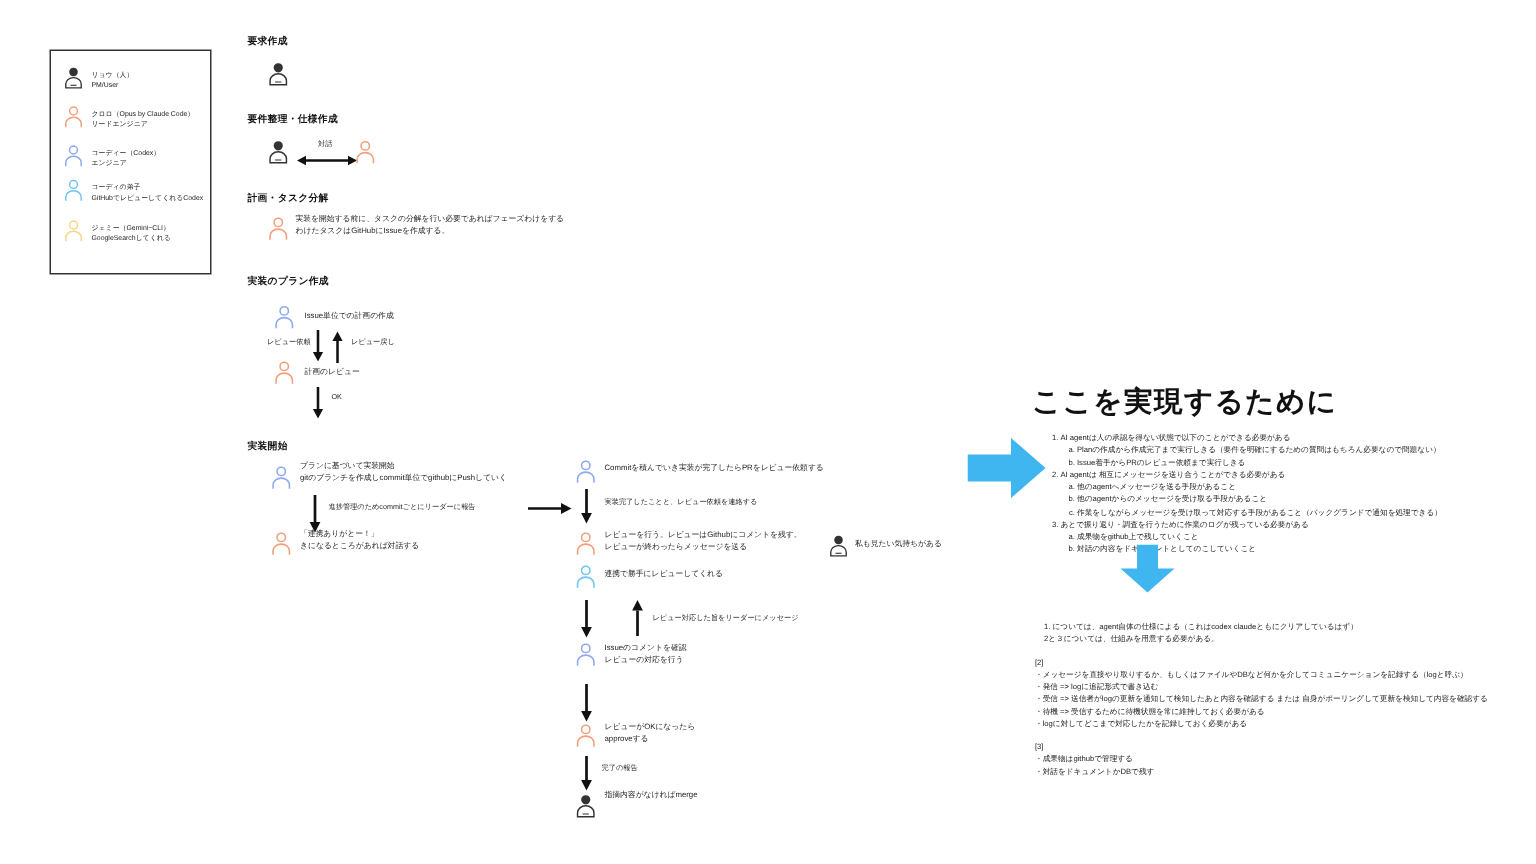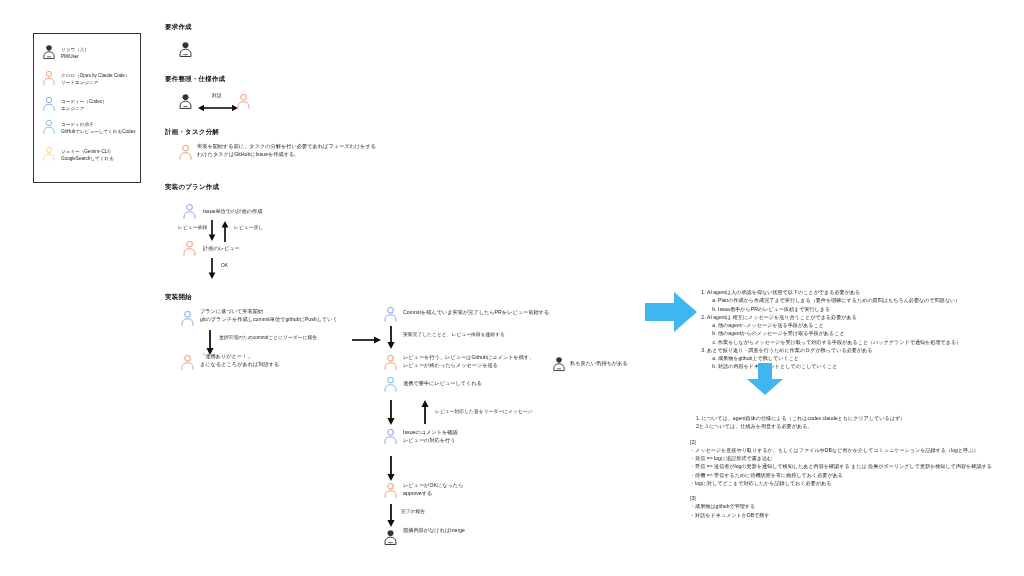--- a/index.html
+++ b/index.html
@@ -319,20 +319,21 @@
       </svg>
   </div>
   <div class="abs lbl" style="left:403px;top:527px;white-space:nowrap;">指摘内容がなければmerge</div>
 
   <div class="abs" style="left:645px;top:292px;">
     <svg width="52" height="40" viewBox="0 0 52 40">
         <path d="M0 11h29V0l23 20-23 20V29H0z" fill="#3fb6f0"></path>
       </svg>
   </div>
 
+  <div class="abs big-title" style="left:688px;top:255px;">ここを実現するために</div>
 
   <div class="abs" style="left:694px;top:288px;width:320px;">
     <ol class="lv1" id="req-list">
         <li><span style="white-space: nowrap;">AI agentは人の承認を得ない状態で以下のことができる必要がある</span><ol class="lv2">
             <li style="white-space: nowrap;">Planの作成から作成完了まで実行しきる（要件を明確にするための質問はもちろん必要なので問題ない）</li>
             <li style="white-space: nowrap;">Issue着手からPRのレビュー依頼まで実行しきる</li>
           </ol></li>
         <li><span style="white-space: nowrap;">AI agentは 相互にメッセージを送り合うことができる必要がある</span><ol class="lv2">
             <li style="white-space: nowrap;">他のagentへメッセージを送る手段があること</li>
             <li style="white-space: nowrap;">他のagentからのメッセージを受け取る手段があること</li>

